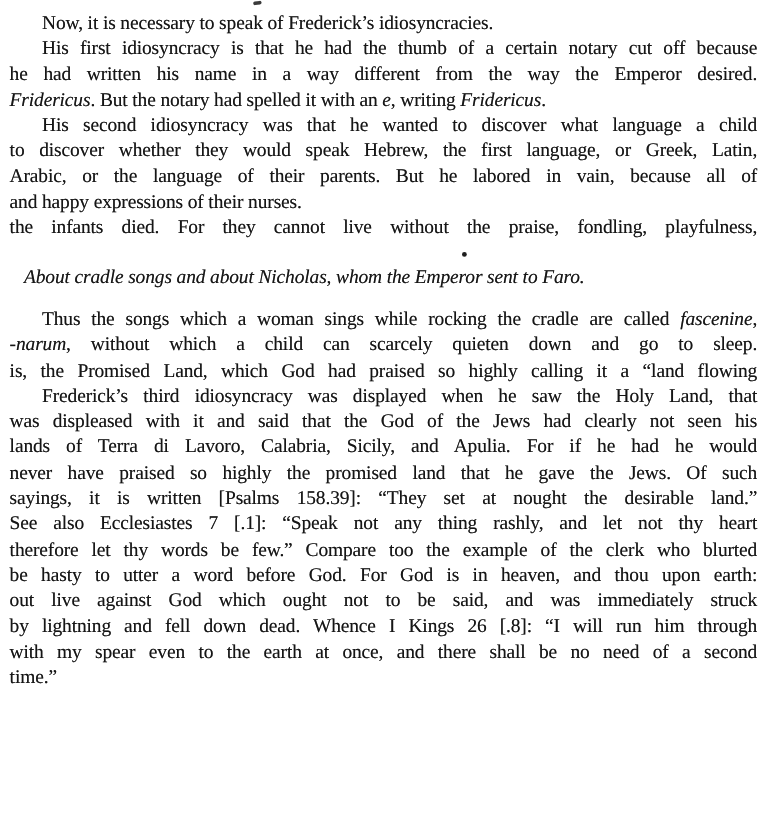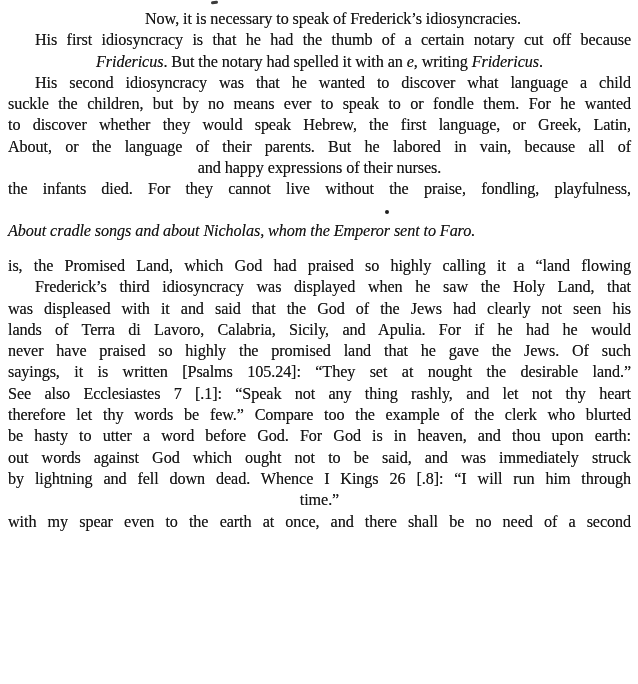--- a/index.html
+++ b/index.html
@@ -31,32 +31,33 @@
     left: 8px;
     top: 9px;
     width: 623px;
   }
   .para { margin: 0; padding: 0; }
   .line {
     font-size: 16.2px;
     line-height: 21.3px;
     letter-spacing: -0.1px;
     white-space: normal;
-    text-align: center;
+    text-align: left;
     
     text-shadow: 0 0 0.5px rgba(0,0,0,0.55);
   }
   .line.justify {
     text-align: justify;
     text-align-last: justify;
   }
   .line.first-line { text-indent: 27px; }
   .heading .line {
     font-style: italic;
     text-align: left;
+    margin-left: 12px;
   }
   .heading { margin-bottom: 14px; }
   .dot-sep {
     position: relative;
     height: 20px;
   }
   .dot-sep .dot {
     position: absolute;
     left: 377px;
     top: 9px;
@@ -71,45 +72,49 @@
 <body>
 
 <div class="page">
   <div class="ink-artifact"></div>
   <div class="text-block" id="text-block">
       <div class="para body">
         <div class="line first-line">Now, it is necessary to speak of Frederick’s idiosyncracies.</div>
       </div>
       <div class="para body">
         <div class="line justify first-line">His first idiosyncracy is that he had the thumb of a certain notary cut off because</div>
+        <div class="line justify">he had written his name in a way different from the way the Emperor desired.</div>
         <div class="line"><i>Fridericus</i>. But the notary had spelled it with an <i>e</i>, writing <i>Fridericus</i>.</div>
       </div>
       <div class="para body">
         <div class="line justify first-line">His second idiosyncracy was that he wanted to discover what language a child</div>
-        <div class="line justify">suckle the children, but by no means ever to speak to or fondle them. For he wanted</div>
         <div class="line justify">to discover whether they would speak Hebrew, the first language, or Greek, Latin,</div>
-        <div class="line justify">About, or the language of their parents. But he labored in vain, because all of</div>
+        <div class="line justify">Arabic, or the language of their parents. But he labored in vain, because all of</div>
         <div class="line">and happy expressions of their nurses.</div>
         <div class="line justify">the infants died. For they cannot live without the praise, fondling, playfulness,</div>
       </div>
       <div class="dot-sep">
         <span class="dot"></span>
       </div>
       <div class="para heading">
         <div class="line">About cradle songs and about Nicholas, whom the Emperor sent to Faro.</div>
       </div>
       <div class="para body">
+        <div class="line justify first-line">Thus the songs which a woman sings while rocking the cradle are called <i>fascenine</i>,</div>
+        <div class="line justify"><i>-narum</i>, without which a child can scarcely quieten down and go to sleep.</div>
+      </div>
+      <div class="para body">
         <div class="line justify">is, the Promised Land, which God had praised so highly calling it a “land flowing</div>
         <div class="line justify first-line">Frederick’s third idiosyncracy was displayed when he saw the Holy Land, that</div>
         <div class="line justify">was displeased with it and said that the God of the Jews had clearly not seen his</div>
         <div class="line justify">lands of Terra di Lavoro, Calabria, Sicily, and Apulia. For if he had he would</div>
         <div class="line justify">never have praised so highly the promised land that he gave the Jews. Of such</div>
-        <div class="line justify">sayings, it is written [Psalms 105.24]: “They set at nought the desirable land.”</div>
+        <div class="line justify">sayings, it is written [Psalms 158.39]: “They set at nought the desirable land.”</div>
         <div class="line justify">See also Ecclesiastes 7 [.1]: “Speak not any thing rashly, and let not thy heart</div>
         <div class="line justify">therefore let thy words be few.” Compare too the example of the clerk who blurted</div>
         <div class="line justify">be hasty to utter a word before God. For God is in heaven, and thou upon earth:</div>
-        <div class="line justify">out words against God which ought not to be said, and was immediately struck</div>
+        <div class="line justify">out live against God which ought not to be said, and was immediately struck</div>
         <div class="line justify">by lightning and fell down dead. Whence I Kings 26 [.8]: “I will run him through</div>
+        <div class="line justify">with my spear even to the earth at once, and there shall be no need of a second</div>
         <div class="line">time.”</div>
-        <div class="line justify">with my spear even to the earth at once, and there shall be no need of a second</div>
       </div>
     </div>
 </div>
 
 </body></html>

